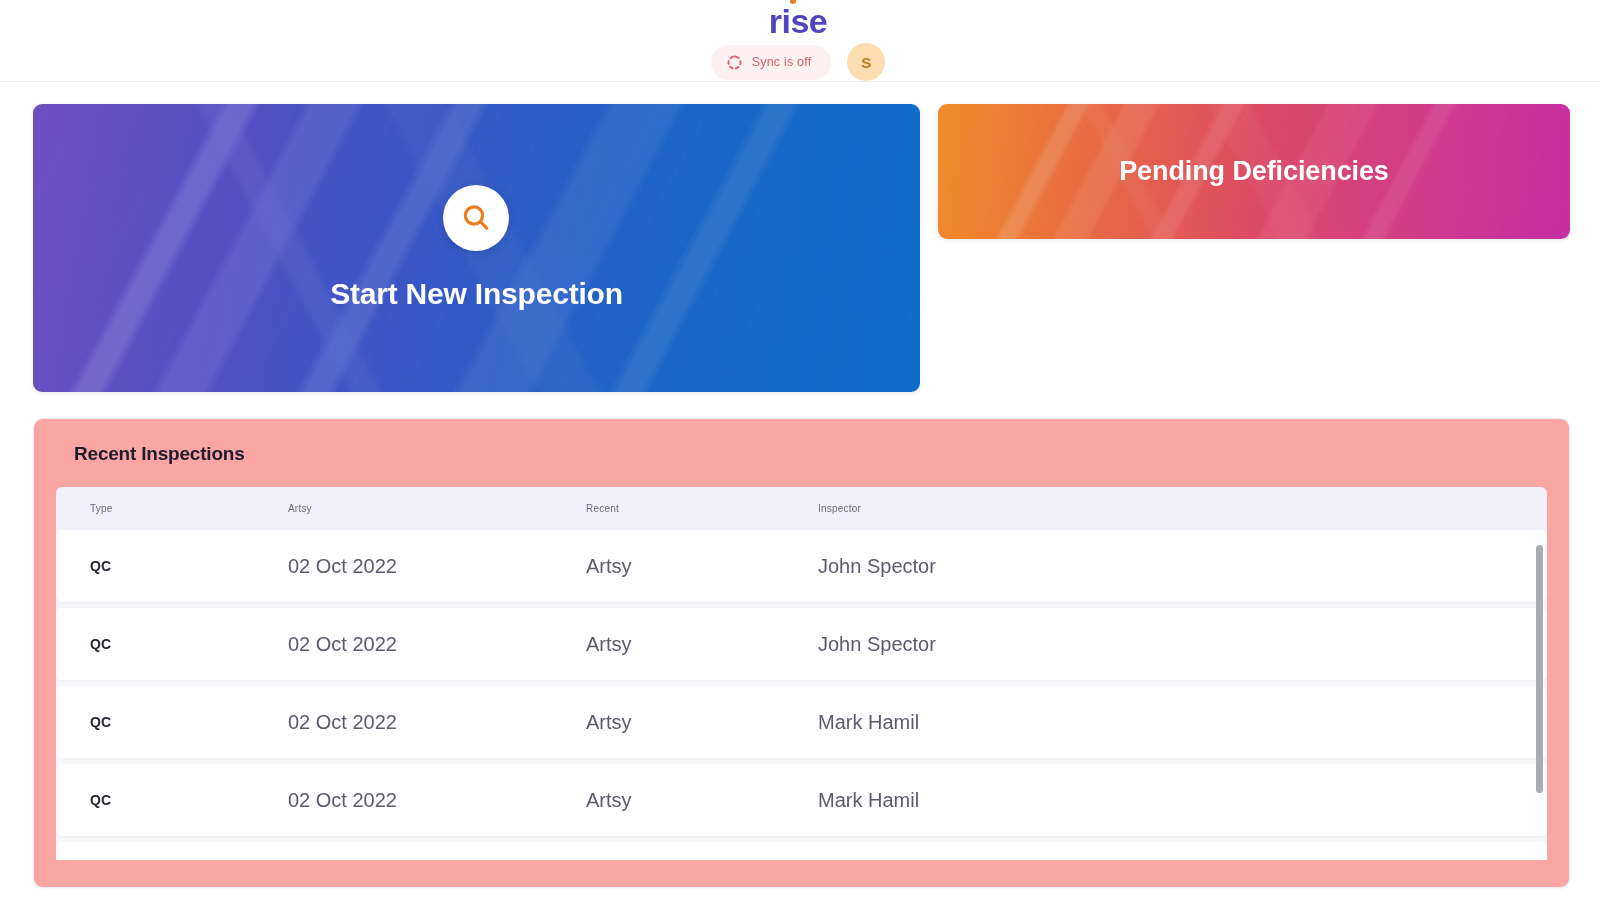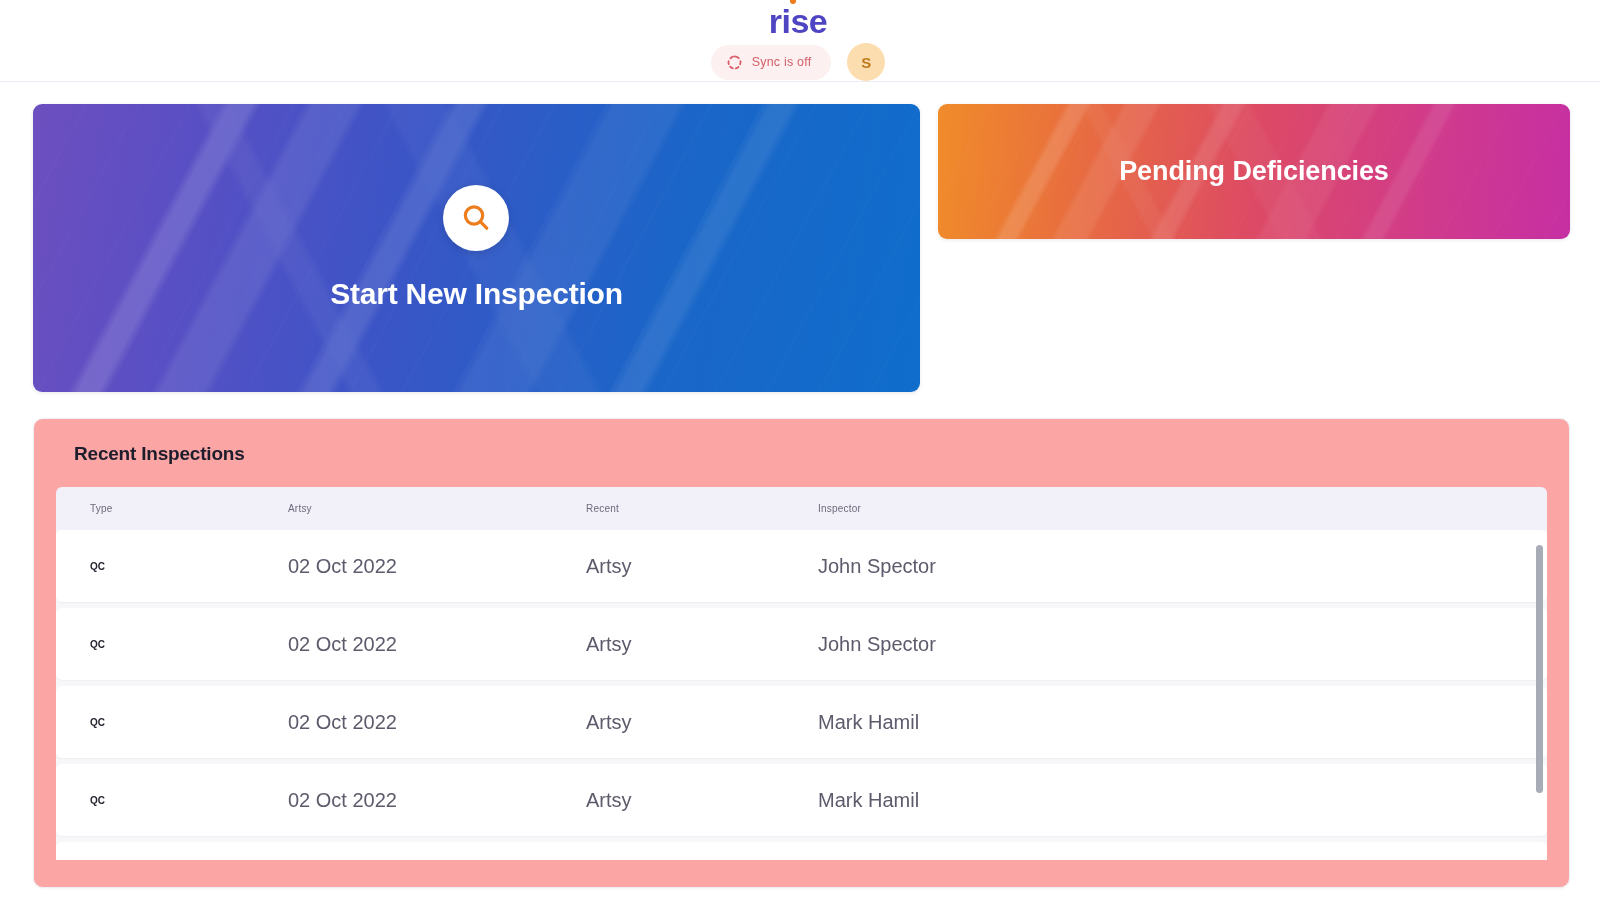--- a/index.html
+++ b/index.html
@@ -230,21 +230,21 @@
     margin-bottom: 6px;
     box-shadow: 0 1px 2px rgba(30,30,60,.04);
   }
   .trow .td {
     font-size: 20px;
     color: #5d5b6b;
   }
   .trow .td.type {
     font-weight: 700;
     color: #25242f;
-    font-size: 10px;
+    font-size: 14px;
   }
 
   
   .c1 { width: 232px; padding-left: 34px; }
   .c2 { width: 298px; }
   .c3 { width: 232px; }
   .c4 { flex: 1; }
 
   .scrollbar-track {
     position: absolute;

